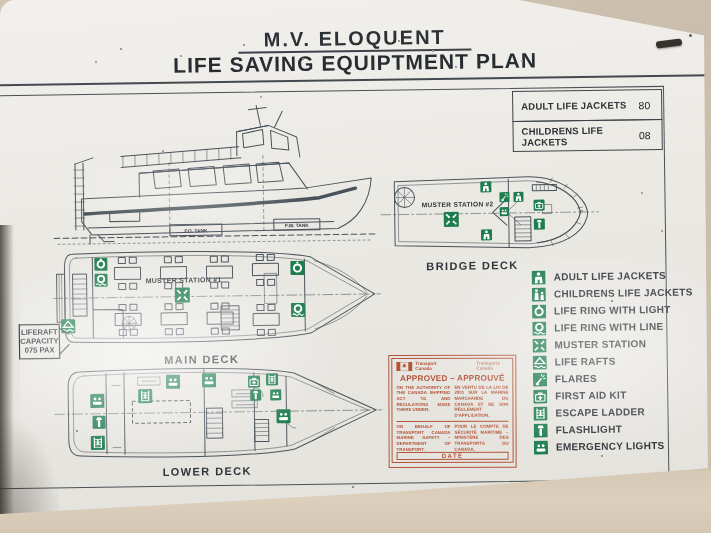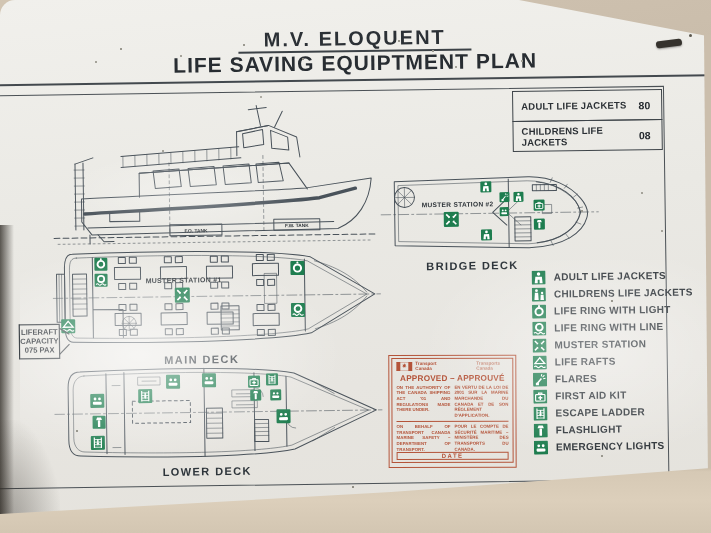--- a/index.html
+++ b/index.html
@@ -18,21 +18,21 @@
       font-size:20px;font-weight:600;letter-spacing:2px;color:#2c3136;}
   .t1 span{border-bottom:2px solid #3c4247;padding:0 26px 1px;}
   .t2{position:absolute;left:0;top:47px;width:711px;text-align:center;
       font-size:21px;font-weight:700;letter-spacing:1px;color:#282d32;}
   .title-rule{position:absolute;left:-30px;top:75px;width:740px;border-top:2px solid #43494e;}
   .frame{position:absolute;left:-30px;top:86px;width:692px;height:392px;border:1.5px solid #4a5055;}
   
   .jrow{position:absolute;left:512px;width:150px;height:31px;border:1.6px solid #3e4449;
         display:flex;align-items:center;box-sizing:border-box;}
   .jrow .jl{padding-left:8px;font-size:9.5px;font-weight:700;color:#2b3035;letter-spacing:.2px;}
-  .jrow .jc{margin-left:auto;padding-right:11px;font-size:10.5px;font-weight:700;color:#23282d;}
+  .jrow .jc{margin-left:auto;padding-right:11px;font-size:10.5px;font-weight:400;color:#23282d;}
   
   .deck-label{position:absolute;width:130px;text-align:center;font-size:11px;font-weight:700;
               letter-spacing:1.4px;color:#2e353b;}
   
   .legend{position:absolute;left:529px;top:267px;}
   .lg-row{display:flex;align-items:center;height:17px;}
   .lg-ic{width:14px;height:14px;flex:0 0 14px;}
   .gbg{fill:var(--safety-green,#1e7d4f);}
   .lg-label{margin-left:8px;font-size:10px;font-weight:700;color:#2f353a;letter-spacing:.3px;white-space:nowrap;}
   

